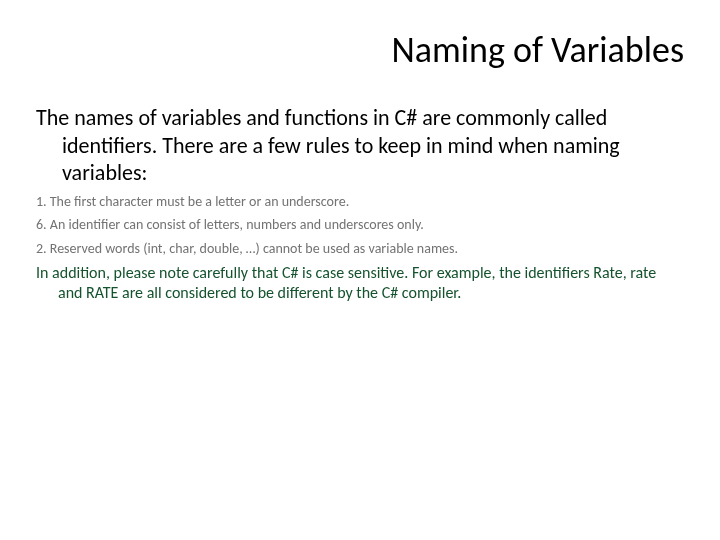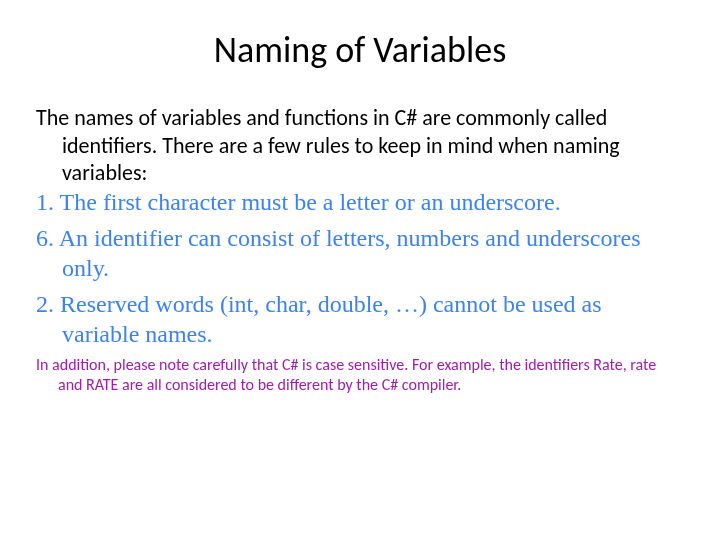--- a/index.html
+++ b/index.html
@@ -10,49 +10,49 @@
     body {
       width: 720px;
       height: 540px;
       background: #ffffff;
       font-family: Calibri, "Segoe UI", Arial, sans-serif;
       color: #000000;
       padding: 28px 36px;
       overflow: hidden;
     }
     .title {
-      text-align: center;
+      text-align: right;
       font-size: 36px;
       font-weight: 400;
       margin-bottom: 32px;
       color: #000;
     }
     .intro {
       font-size: 22px;
       line-height: 1.25;
+      margin-bottom: 6px;
       padding-left: 26px;
       text-indent: -26px;
       color: #000;
     }
     .rule {
-      font-size: 24px;
+      font-size: 14px;
       line-height: 1.25;
       margin-bottom: 6px;
       padding-left: 26px;
       text-indent: -26px;
-      color: #3b82f6;
-      font-family: Liberation Serif, serif;
+      color: #737373;
     }
     .note {
       font-size: 16px;
       line-height: 1.25;
       padding-left: 22px;
       text-indent: -22px;
       margin-top: 4px;
-      color: #a21caf;
+      color: #14532d;
     }
   </style>
 </head>
 <body>
 
 <h1 class="title">Naming of Variables</h1>
 
 <p class="intro">The names of variables and functions in C# are commonly called identifiers. There are a few rules to keep in mind when naming variables:</p>
 
 <p class="rule">1. The first character must be a letter or an underscore.</p>

